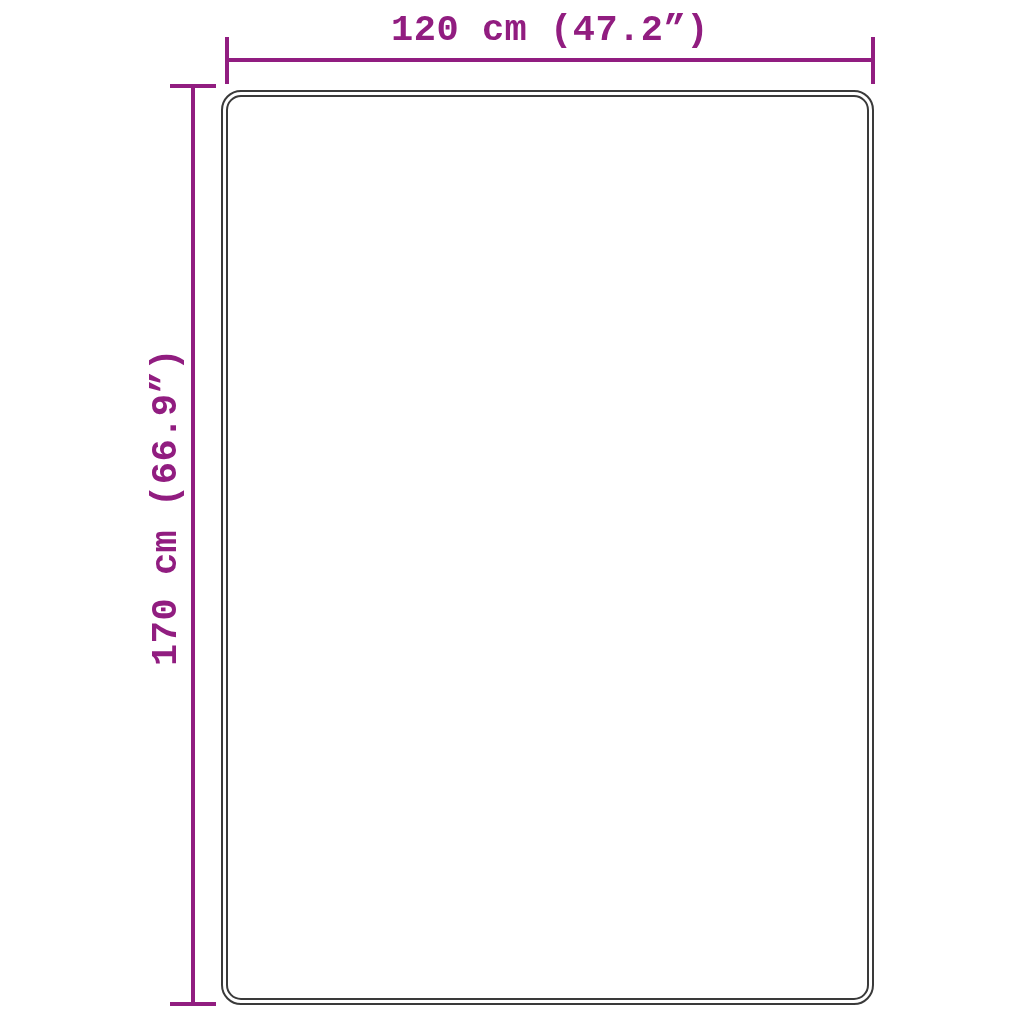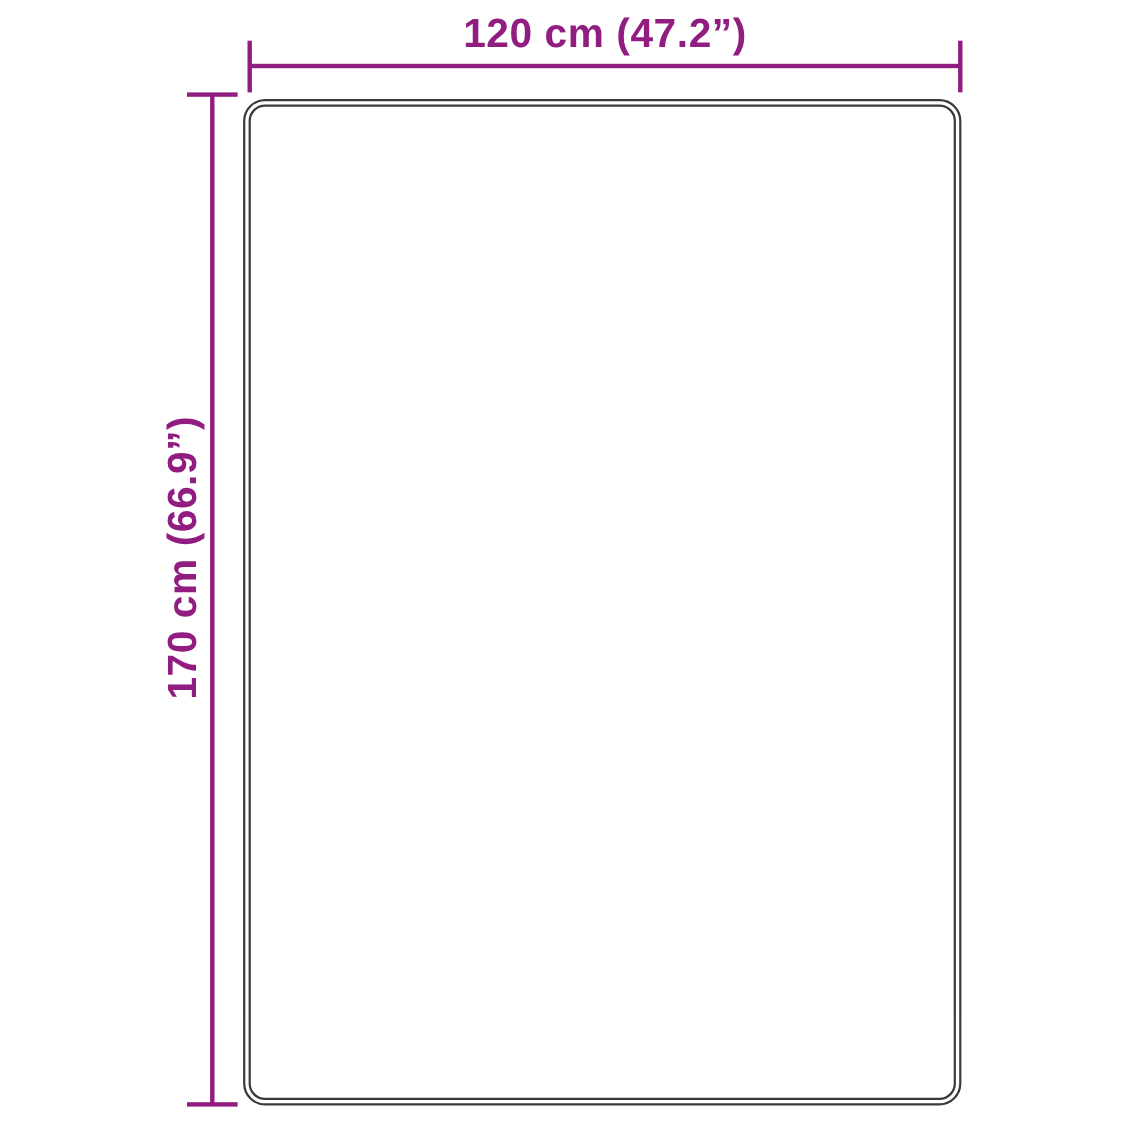--- a/index.html
+++ b/index.html
@@ -6,21 +6,21 @@
     margin: 0;
     padding: 0;
     background: #ffffff;
   }
   .canvas {
     position: relative;
     width: 1024px;
     height: 1024px;
     background: #ffffff;
     overflow: hidden;
-    font-family: Liberation Sans, sans-serif;
+    font-family: Liberation Mono, monospace;
   }
 
   
   .rug {
     position: absolute;
     left: 221px;
     top: 90px;
     width: 653px;
     height: 915px;
     border: 2px solid var(--outline, #3a3a3a);

